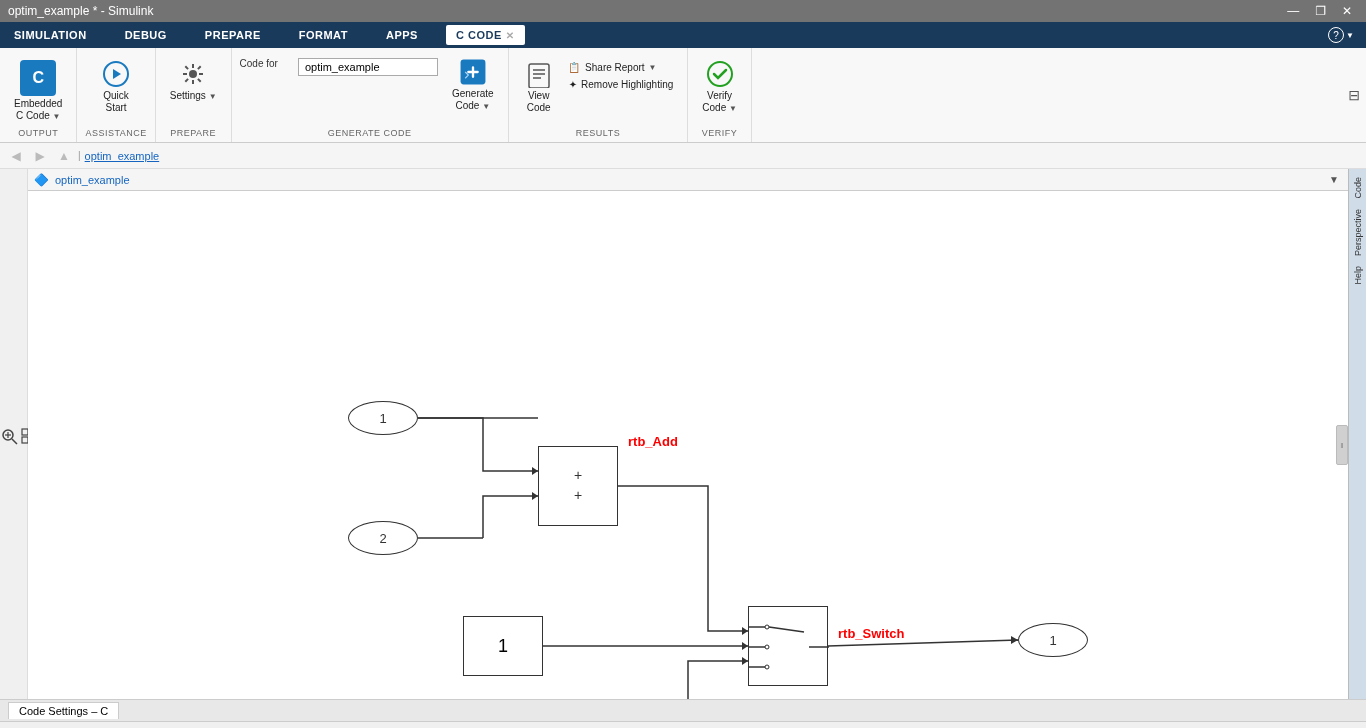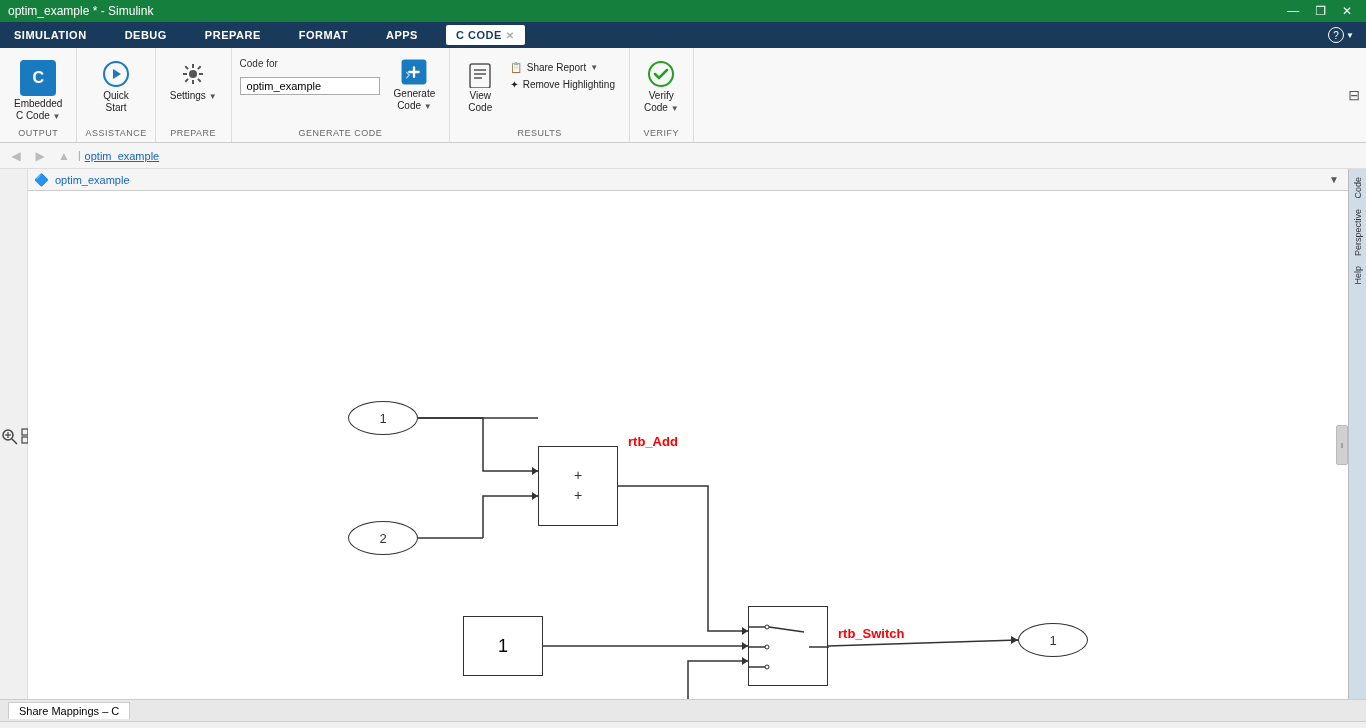--- a/index.html
+++ b/index.html
@@ -1,20 +1,20 @@
 <!DOCTYPE html>
 <html><head>
   <meta charset="utf-8">
   <style>
     * { box-sizing: border-box; margin: 0; padding: 0; }
     body { font-family: 'Segoe UI', Arial, sans-serif; font-size: 11px; background: #f0f0f0; overflow: hidden; width: 1366px; height: 728px; }
 
     
     .title-bar {
-      background: #15803d;
+      background: #737373;
       color: white;
       height: 22px;
       display: flex;
       align-items: center;
       justify-content: space-between;
       padding: 0 8px;
       font-size: 12px;
     }
     .title-bar-title { display: flex; align-items: center; gap: 6px; }
     .title-bar-controls { display: flex; gap: 4px; }
@@ -357,21 +357,21 @@
           </svg>
         </div>
         <div class="ribbon-btn-label">Settings <span class="dropdown-arrow">▼</span></div>
       </div>
     </div>
     <div class="ribbon-group-label">PREPARE</div>
   </div>
 
   <div class="ribbon-group" style="min-width:200px;">
     <div class="ribbon-buttons" style="align-items:flex-start;gap:8px;">
-      <div style="display:flex;flex-direction:column;gap:4px;padding-top:2px;">
+      <div style="display:flex;gap:20px;padding-top:2px;">
         <div class="code-for-label">Code for</div>
         <input class="code-for-input" type="text" value="optim_example" style="">
       </div>
       <div class="ribbon-btn" style="padding-top:2px;">
         <div class="ribbon-btn-icon">
           <svg width="36" height="36" viewBox="0 0 36 36">
             <rect x="2" y="2" width="32" height="32" rx="4" fill="#1a7abf"></rect>
             <path d="M12 18h12M18 12v12" stroke="white" stroke-width="3" stroke-linecap="round"></path>
             <path d="M8 26l4-4-4-4" stroke="#aad4f5" stroke-width="1.5" fill="none"></path>
           </svg>
@@ -574,21 +574,21 @@
   </div>
 
   <div class="far-right-tab">
     <div class="far-right-tab-item">Code</div>
     <div class="far-right-tab-item">Perspective</div>
     <div class="far-right-tab-item">Help</div>
   </div>
 </div>
 
 <div class="code-mappings-bar">
-  <span style="background:white;border:1px solid #ccc;border-bottom:none;padding:2px 10px;font-size:11px;cursor:pointer;">Share Mappings – C</span>
+  <span style="background:white;border:1px solid #ccc;border-bottom:none;padding:2px 10px;font-size:11px;cursor:pointer;">Code Settings – C</span>
 </div>
 
 <div class="status-bar">
   <div class="status-left">
     <span>Ready</span>
   </div>
   <span class="status-link">View diagnostics</span>
   <div style="display:flex;gap:16px;">
     <span>219%</span>
     <span>FixedStepDiscrete</span>

